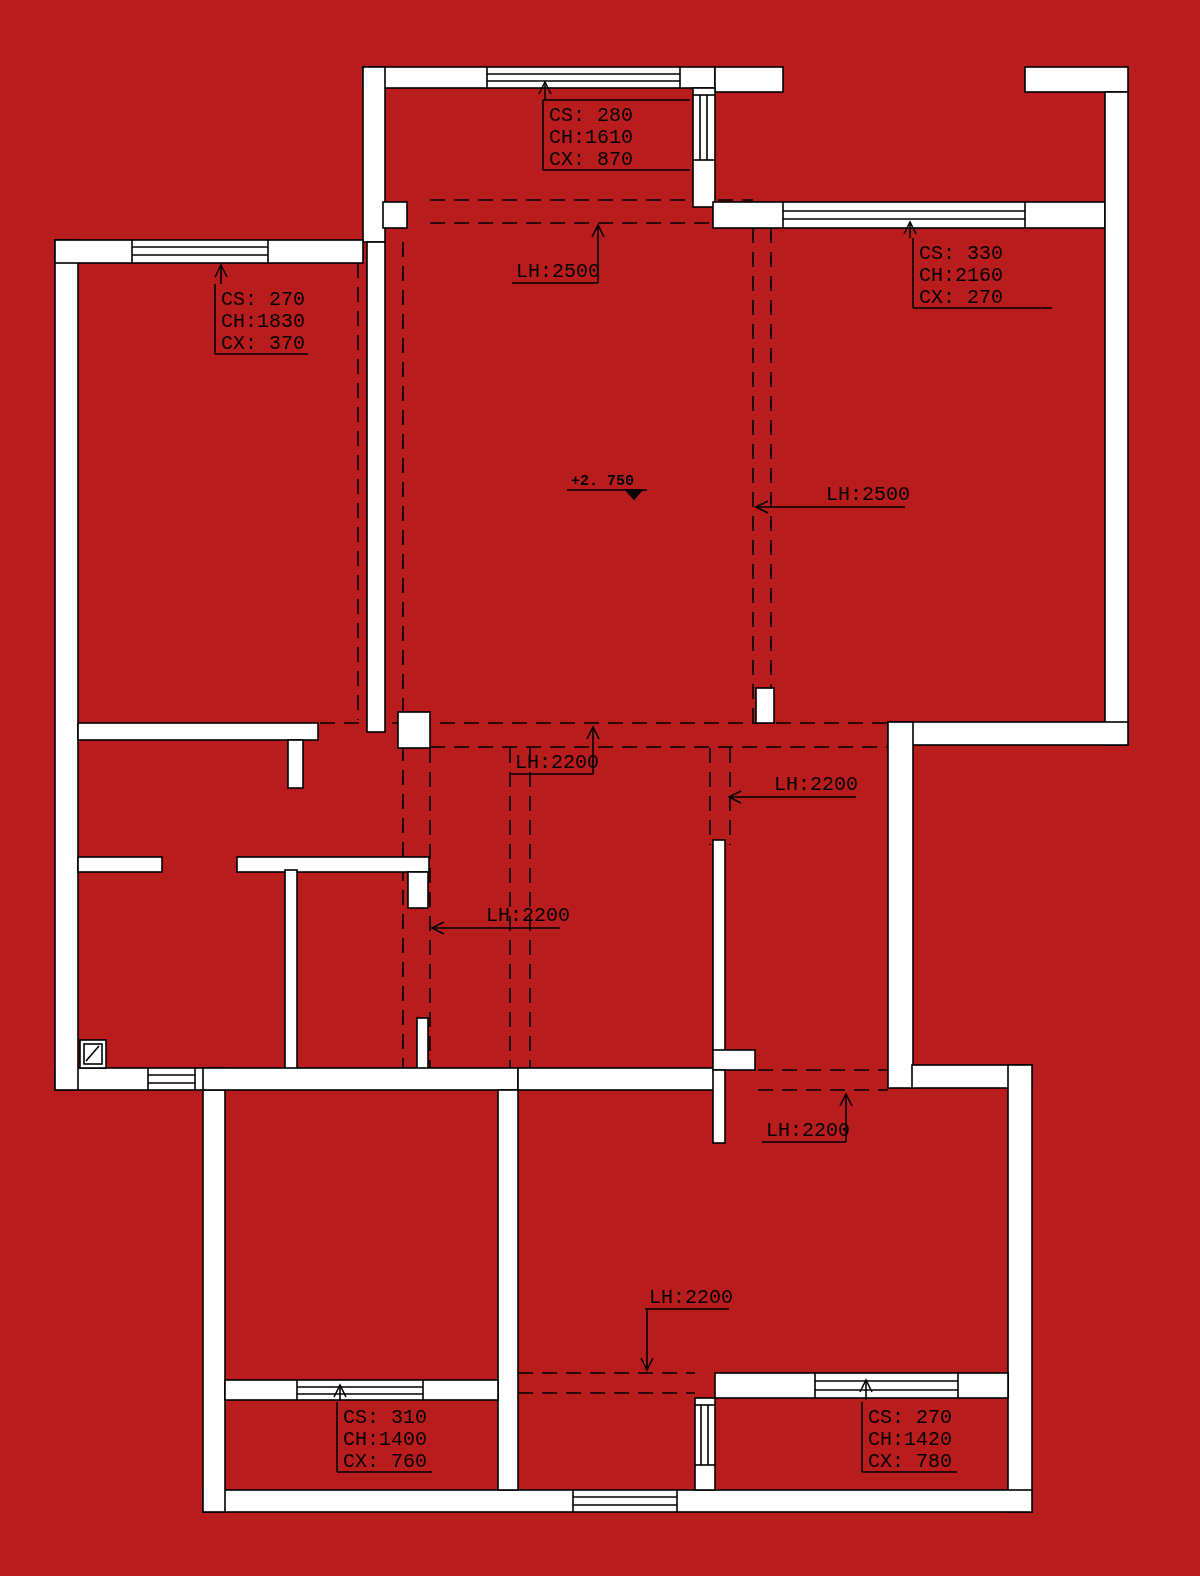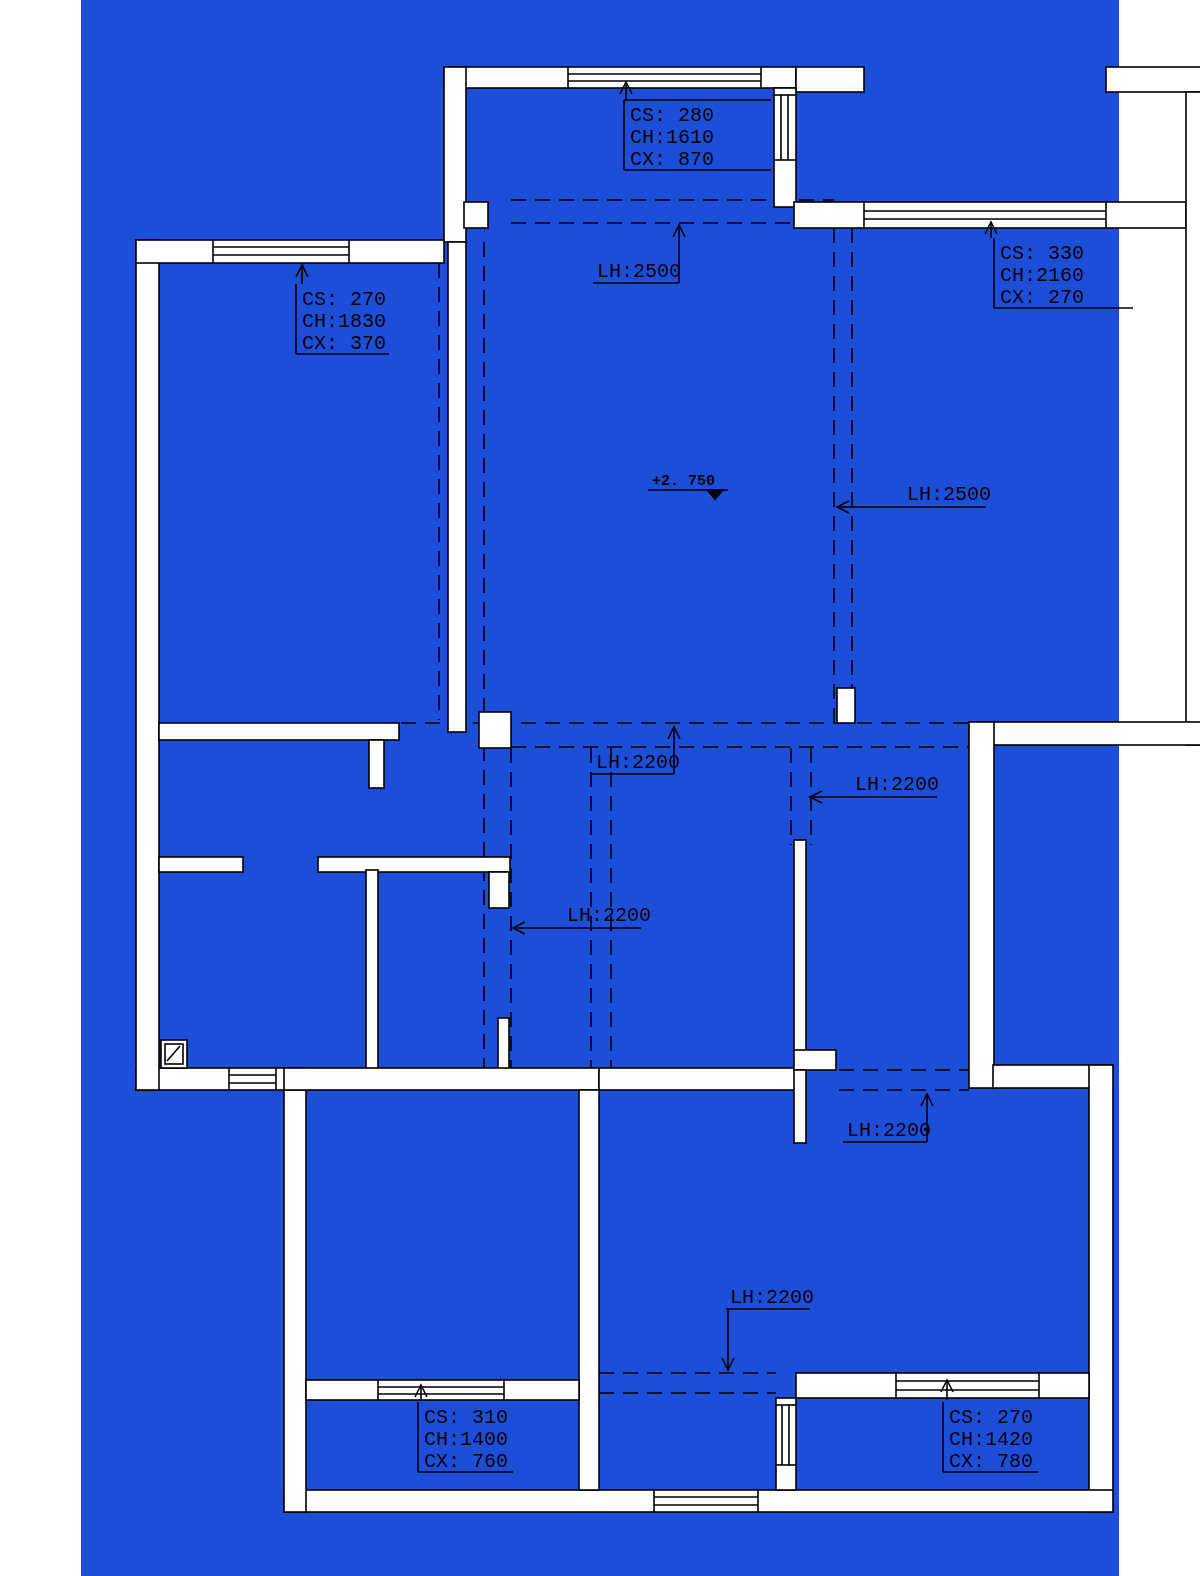--- a/index.html
+++ b/index.html
@@ -1,16 +1,16 @@
 <!DOCTYPE html>
 <html><head>
 <meta charset="utf-8">
 <style>
   html,body{margin:0;padding:0;background:#ffffff;}
-  #stage{width:1038px;height:1576px;background:#1d4ed8;position:relative;margin:0 auto;}
+  #stage{width:1200px;height:1576px;background:#b91c1c;position:relative;margin:0 auto;}
   #plan{display:block;}
   #plan rect.wall{fill:#ffffff;stroke:#000000;stroke-width:1.6;}
   #plan line,#plan path,#plan polyline{stroke:#000000;stroke-width:1.6;fill:none;stroke-linecap:butt;}
   #plan line.dash{stroke-dasharray:15 9;}
   #plan path.tri{fill:#000000;stroke:#000000;}
   #plan rect.flue{fill:#ffffff;stroke:#000000;stroke-width:1.6;}
   #plan text{font-family:"Liberation Mono","DejaVu Sans Mono",monospace;font-size:20px;fill:#000000;}
   #plan text.elev{font-size:15px;font-weight:700;}
 </style>
 </head>

